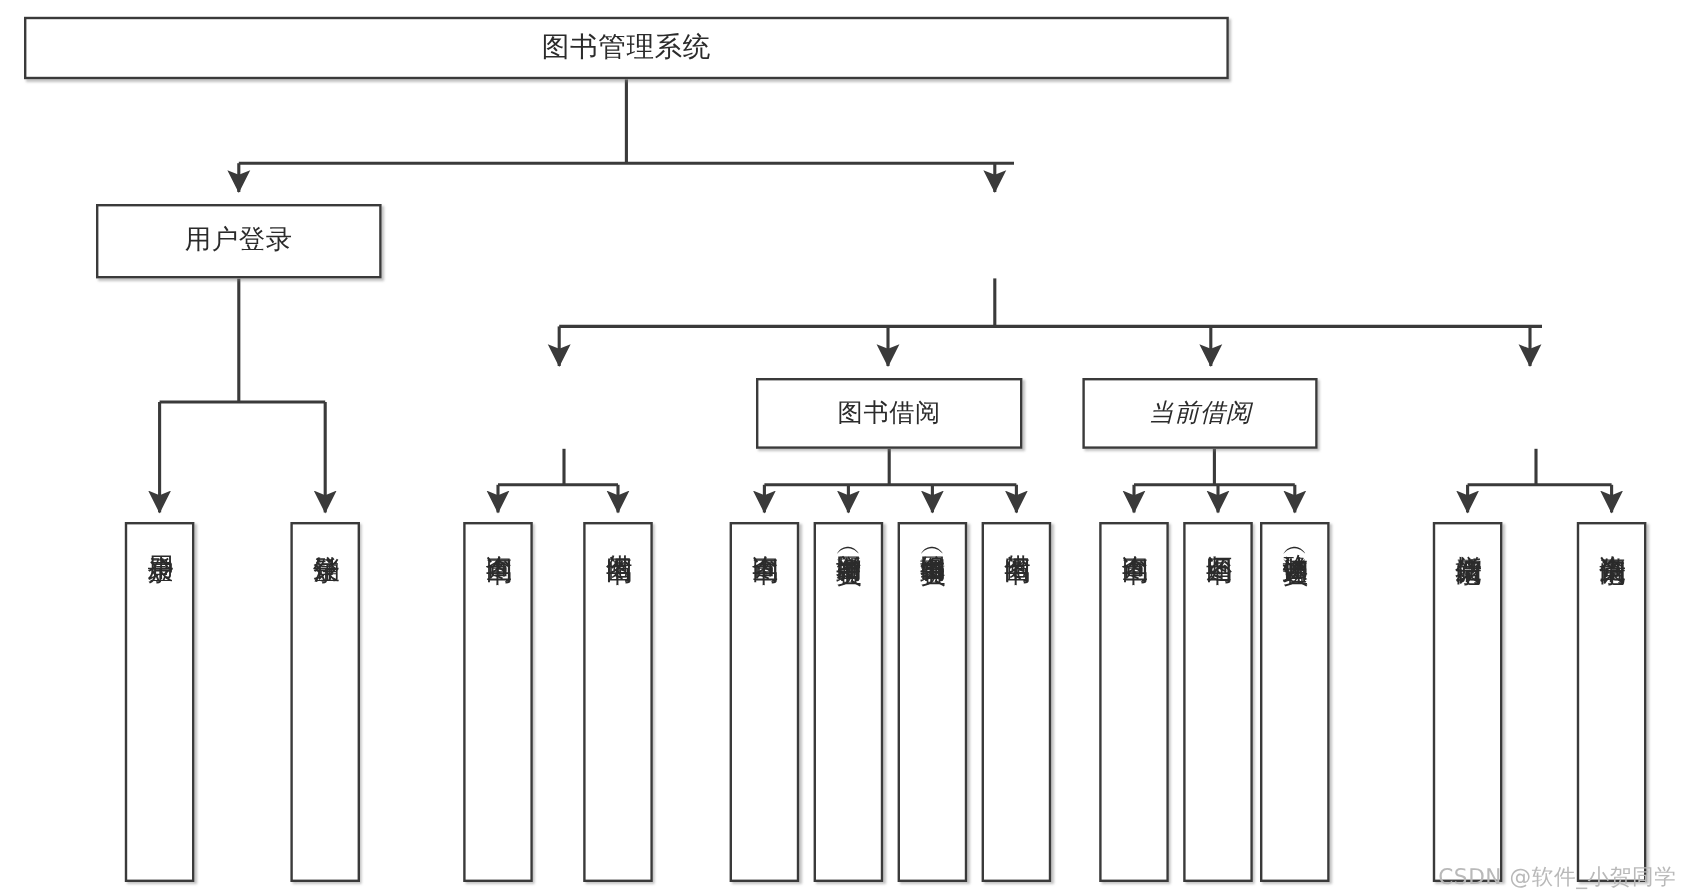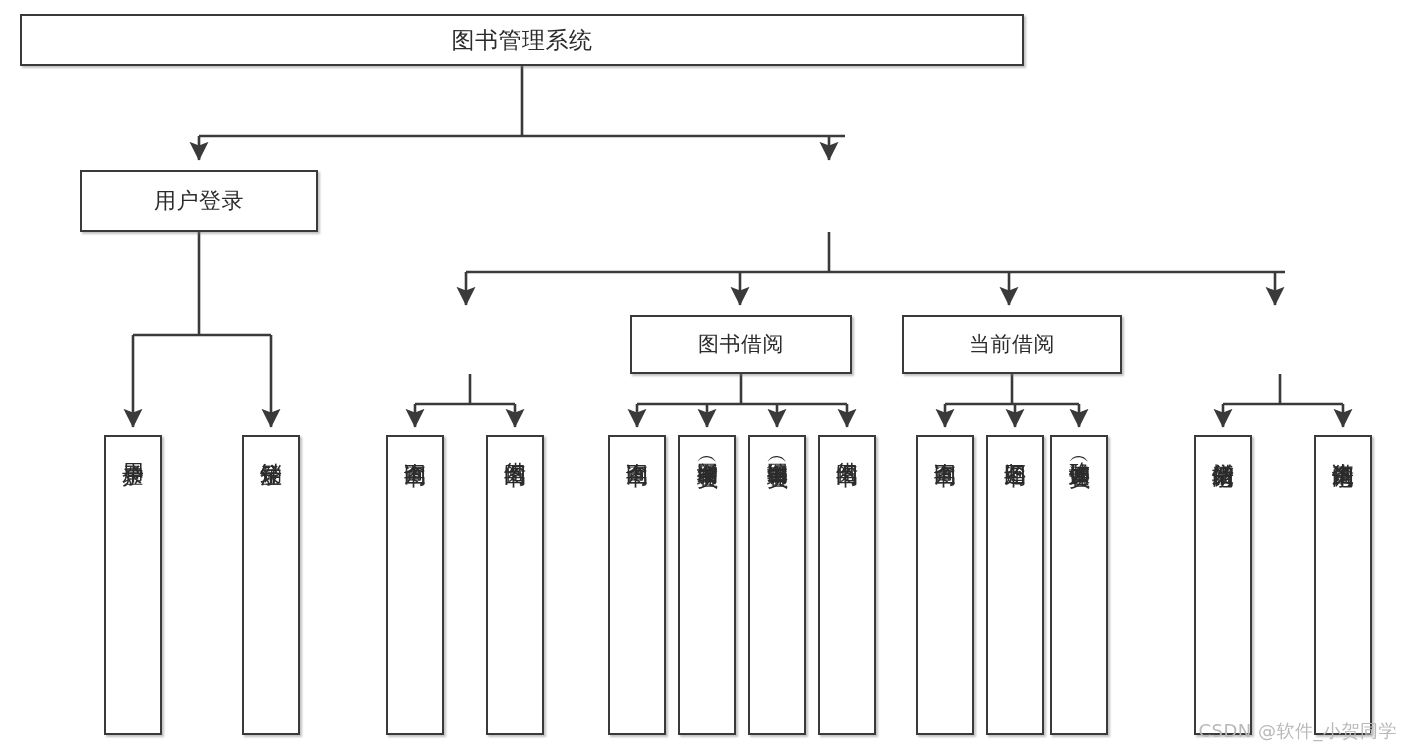--- a/index.html
+++ b/index.html
@@ -129,21 +129,21 @@
     <span class="label">图书管理系统</span>
   </div>
 
   <div class="node level2" style="left:80px; top:170px; width:238px; height:62px;">
     <span class="label">用户登录</span>
   </div>
 
   <div class="node level3" style="left:630px; top:315px; width:222px; height:59px;">
     <span class="label">图书借阅</span>
   </div>
-  <div class="node level3" style="left:902px; top:315px; width:220px; height:59px;">
+  <div class="node level3" style="left:902px; top:315px; width:196px; height:59px;font-style:italic;">
     <span class="label">当前借阅</span>
   </div>
 
   <div class="node leaf" style="left:104px; top:435px; width:58px; height:300px;">
     <span class="label">用户登录</span>
   </div>
   <div class="node leaf" style="left:242px; top:435px; width:58px; height:300px;">
     <span class="label">注销登录</span>
   </div>
 

